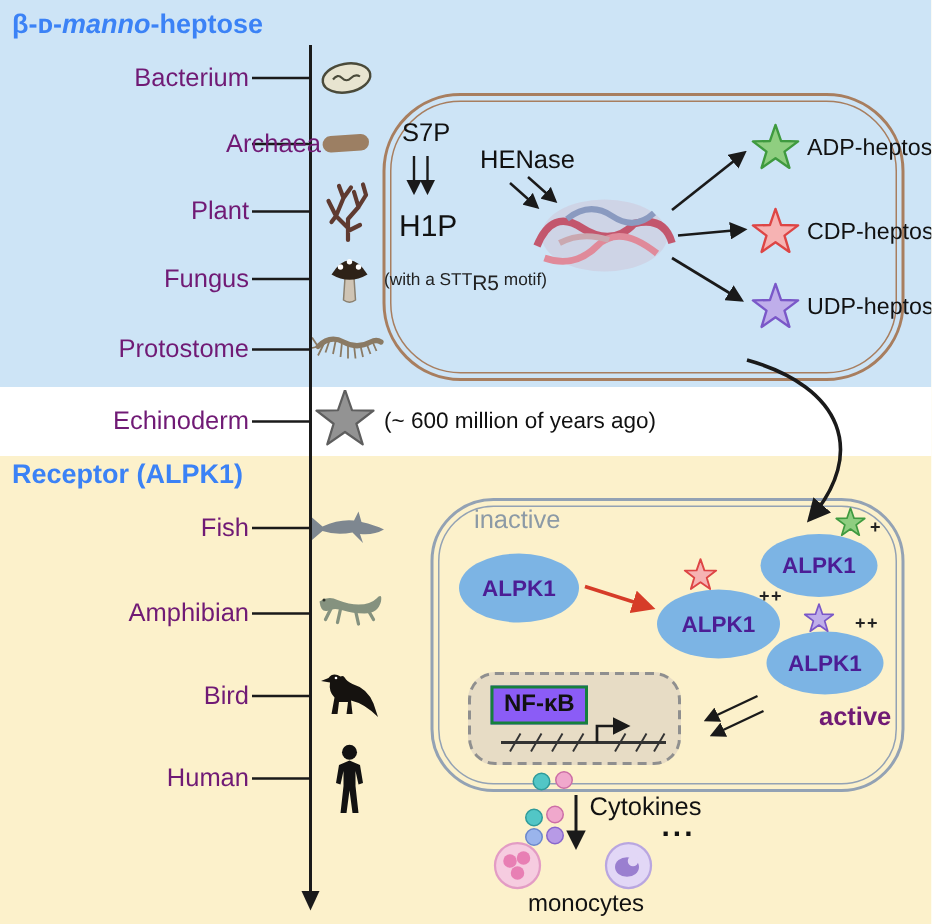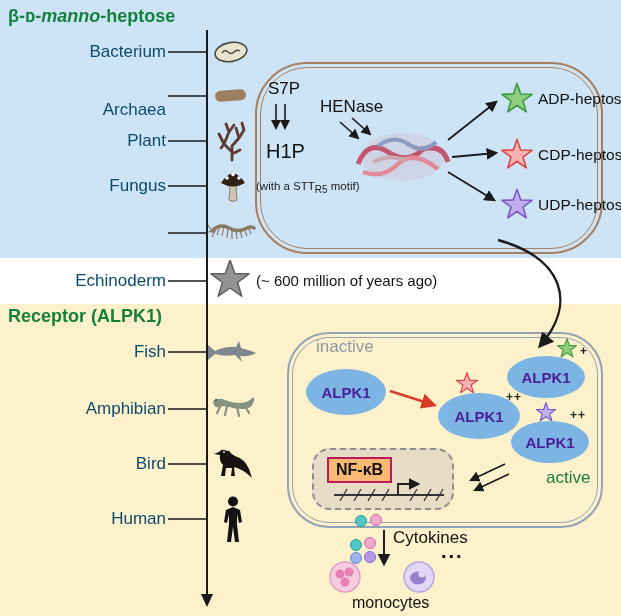--- a/index.html
+++ b/index.html
@@ -5,45 +5,45 @@
   * { margin:0; padding:0; box-sizing:border-box; }
   html,body { background:#fff; }
   body { font-family:"Liberation Sans", sans-serif; }
   .canvas { position:relative; width:621px; height:616px; overflow:hidden; background:#fff; }
 
   .band { position:absolute; left:0; width:100%; }
   .band-top { top:0; height:258px; background:#cde4f6; }
   .band-mid { top:258px; height:46px; background:#ffffff; }
   .band-bottom { top:304px; height:312px; background:#fcf1cb; }
 
-  .title-red { position:absolute; color:#15803d; font-weight:bold; font-size:18px; z-index:5; white-space:nowrap; }
-  .organism-label { position:absolute; left:0; width:166px; text-align:right; font-size:17px; color:#0c4a6e; z-index:5; }
+  .title-red { position:absolute; color:#3b82f6; font-weight:bold; font-size:18px; z-index:5; white-space:nowrap; }
+  .organism-label { position:absolute; left:0; width:166px; text-align:right; font-size:17px; color:#701a75; z-index:5; }
 
   .capsule { position:absolute; left:255px; top:62px; width:348px; height:192px;
              border:2px solid #a87e5f; border-radius:52px; z-index:1; }
   .capsule::before { content:""; position:absolute; inset:3px; border:1.5px solid #a87e5f; border-radius:47px; }
 
   .cellbox { position:absolute; left:287px; top:332px; width:316px; height:196px;
              border:2px solid #93a2b4; border-radius:42px; z-index:1; }
   .cellbox::before { content:""; position:absolute; inset:3px; border:1.5px solid #93a2b4; border-radius:37px; }
 
   .nucleus { position:absolute; left:312px; top:448px; width:142px; height:62px;
              background:#e7dcc5; border:2px dashed #8f8f8f; border-radius:18px; z-index:2; }
-  .nfkb { position:absolute; left:327px; top:457px; background:#fdba74; border:2px solid #be185d;
+  .nfkb { position:absolute; left:327px; top:457px; background:#8b5cf6; border:2px solid #15803d;
           font-weight:bold; font-size:16px; padding:2px 7px; z-index:5; color:#111; }
 
   .txt { position:absolute; color:#111; z-index:5; white-space:nowrap; }
   .alpk1 { position:absolute; background:#7cb4e4; border-radius:50%; display:flex; align-items:center;
            justify-content:center; color:#4c1d95; font-weight:bold; font-size:15px; z-index:3; }
   .charge { position:absolute; font-size:12px; font-weight:bold; color:#222; z-index:6; letter-spacing:1px; }
 
   .overlay { position:absolute; left:0; top:0; z-index:4; pointer-events:none; }
   .icon { position:absolute; z-index:3; }
   .star { position:absolute; z-index:6; }
-  sub.motif { font-size:10px; }
+  sub.motif { font-size:14px; }
 </style>
 </head>
 <body>
 
 <div class="canvas">
 
   <div class="band band-top"></div>
   <div class="band band-mid"></div>
   <div class="band band-bottom"></div>
 
@@ -115,23 +115,24 @@
     </g>
     <line x1="384" y1="530" x2="384" y2="564" stroke="#1a1a1a" stroke-width="2" marker-end="url(#ab)"></line>
   </svg>
 
   <div class="title-red" style="left:8px; top:6px;">
     <span>β-ᴅ-</span><i>manno</i><span>-heptose</span>
   </div>
   <div class="title-red" style="left:8px; top:306px;">Receptor (ALPK1)</div>
 
   <div class="organism-label" style="top:42px;">Bacterium</div>
-  <div class="organism-label" style="top:100px;">Archaea</div>
+  <div class="organism-label" style="top:86px;margin-left:48px;">Archaea</div>
   <div class="organism-label" style="top:131px;padding-left:43px;">Plant</div>
   <div class="organism-label" style="top:176px;">Fungus</div>
+  <div class="organism-label" style="top:223px;">Protostome</div>
   <div class="organism-label" style="top:271px;">Echinoderm</div>
   <div class="organism-label" style="top:342px;">Fish</div>
   <div class="organism-label" style="top:399px;">Amphibian</div>
   <div class="organism-label" style="top:454px;">Bird</div>
   <div class="organism-label" style="top:509px;">Human</div>
 
   <div class="txt" style="left:256px; top:272px; font-size:15px;text-align:center;">(~ 600 million of years ago)</div>
 
   <svg class="icon" style="left:212px; top:39px;" width="38" height="26">
     <ellipse cx="19" cy="13" rx="16" ry="9.5" fill="#e8e4d0" stroke="#4a4a3a" stroke-width="1.6" transform="rotate(-10 19 13)"></ellipse>
@@ -230,21 +231,21 @@
     <polygon points="15,1 18.3,10.5 28.3,10.7 20.3,16.7 23.2,26.3 15,20.6 6.8,26.3 9.7,16.7 1.7,10.7 11.7,10.5" fill="#8fce80" stroke="#3f9a3f" stroke-width="1.6" stroke-linejoin="round"></polygon>
   </svg>
   <div class="charge" style="left:580px; top:344px;">+</div>
 
   <div class="alpk1" style="left:511px; top:421px; width:78px; height:42px;">ALPK1</div>
   <svg class="star" style="left:535px; top:402px;" width="22" height="20" viewBox="0 0 30 28">
     <polygon points="15,1 18.3,10.5 28.3,10.7 20.3,16.7 23.2,26.3 15,20.6 6.8,26.3 9.7,16.7 1.7,10.7 11.7,10.5" fill="#bfaeea" stroke="#7a58c8" stroke-width="1.6" stroke-linejoin="round"></polygon>
   </svg>
   <div class="charge" style="left:570px; top:408px;">++</div>
 
-  <div class="txt" style="left:546px; top:468px; font-size:17px; color:#15803d; font-weight:normal;">active</div>
+  <div class="txt" style="left:546px; top:468px; font-size:17px; color:#701a75; font-weight:bold;">active</div>
 
   <div class="nfkb">NF-κB</div>
 
   <div class="txt" style="left:393px; top:528px; font-size:17px;">Cytokines</div>
   <div class="txt" style="left:441px; top:540px; font-size:20px; font-weight:bold; letter-spacing:2px;">...</div>
 
   <svg class="icon" style="left:328px; top:560px;" width="36" height="36">
     <circle cx="17" cy="17" r="15" fill="#f6cce0" stroke="#e39cc4" stroke-width="1.5"></circle>
     <circle cx="12" cy="14" r="4.5" fill="#e87fb4"></circle>
     <circle cx="21" cy="12" r="4.5" fill="#e87fb4"></circle>

